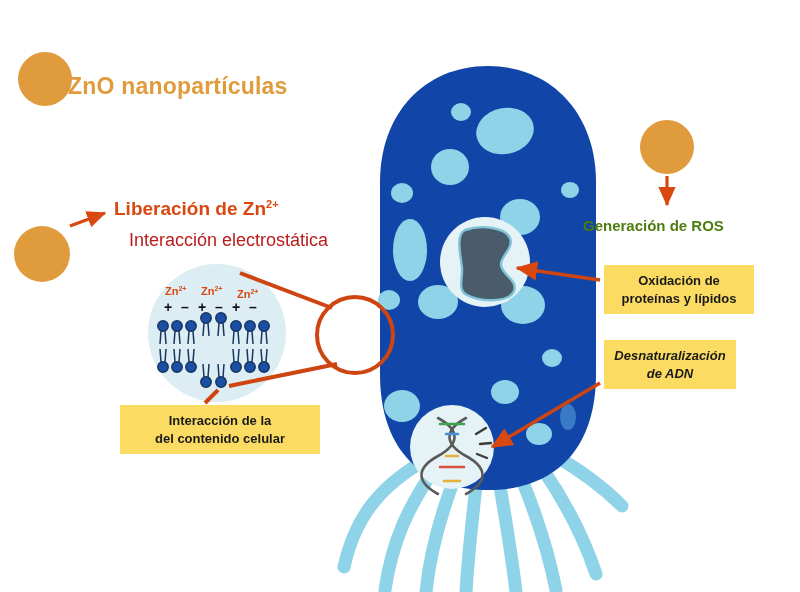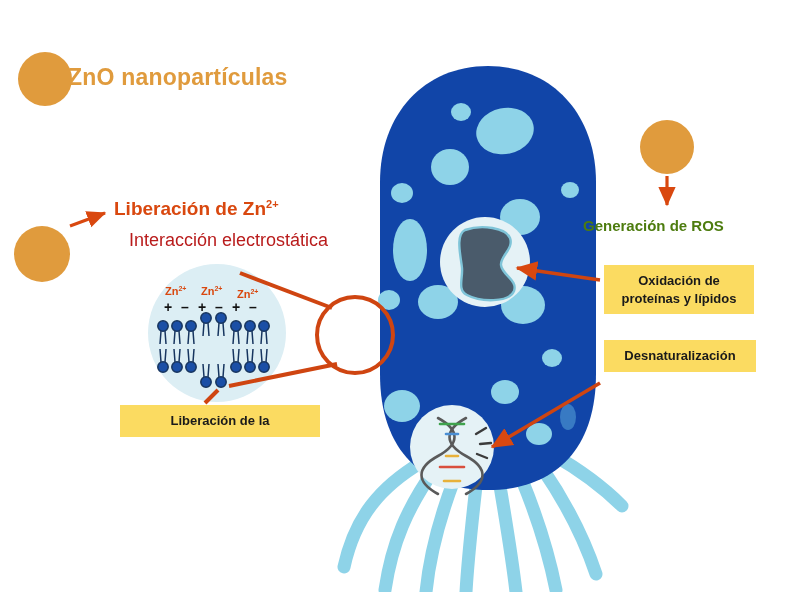--- a/index.html
+++ b/index.html
@@ -16,21 +16,21 @@
   .np {
     border-radius: 50%;
     background: #E09B3D;
   }
   #np-title  { left: 18px;  top: 52px;  width: 54px; height: 54px; }
   #np-left   { left: 14px;  top: 226px; width: 56px; height: 56px; }
   #np-right  { left: 640px; top: 120px; width: 54px; height: 54px; }
 
   
   #title-text {
-    left: 68px; top: 64px;
+    left: 68px; top: 73px;
     font-size: 23px; font-weight: bold; color: #E09B3D;
     letter-spacing: .2px; white-space: nowrap;
   }
   #heading-zn {
     left: 114px; top: 198px;
     font-size: 19px; font-weight: bold; color: #D9480F;
     white-space: nowrap;
     text-align: right;
   }
   #heading-zn sup { font-size: 11px; vertical-align: super; }
@@ -47,21 +47,21 @@
   
   .ybox {
     background: #FBDB61;
     color: #1a1a1a;
     font-size: 13px; font-weight: bold;
     text-align: center;
     line-height: 1.35;
     padding: 7px 1px;
   }
   #box-oxid  { left: 604px; top: 265px; width: 150px; }
-  #box-adn   { left: 604px; top: 340px; width: 152px; }
+  #box-adn   { left: 604px; top: 340px; width: 132px; font-style: italic; }
   #box-disr  { left: 120px; top: 405px; width: 200px; }
 
   
   #cell-wrap { left: 330px; top: 62px; width: 300px; height: 530px; }
   #cell-svg  { display: block; }
 
   
   #membrane-bubble {
     left: 148px; top: 264px; width: 138px; height: 138px;
     border-radius: 50%;
@@ -229,24 +229,26 @@
 
   <div class="abs" id="heading-ros">Generación de ROS</div>
 
   <div class="abs ybox" id="box-oxid">
     <div>Oxidación de</div>
     <div>proteínas y lípidos</div>
   </div>
 
   <div class="abs ybox" id="box-adn">
     <div>Desnaturalización</div>
+    <div>de ADN</div>
   </div>
 
   <div class="abs ybox" id="box-disr">
-    <div>Liberación de la</div>
+    <div>Interacción de la</div>
+    <div>del contenido celular</div>
   </div>
 
   <svg class="abs" id="overlay" viewBox="0 0 800 592">
     <defs>
       <marker id="arw" markerWidth="7" markerHeight="7" refX="5.6" refY="3" orient="auto" markerUnits="strokeWidth">
         <path d="M0,0.3 L6,3 L0,5.7 z" fill="#D9480F"></path>
       </marker>
     </defs>
 
     <path d="M70,226 L105,213" stroke="#D9480F" stroke-width="3.2" fill="none" marker-end="url(#arw)"></path>

